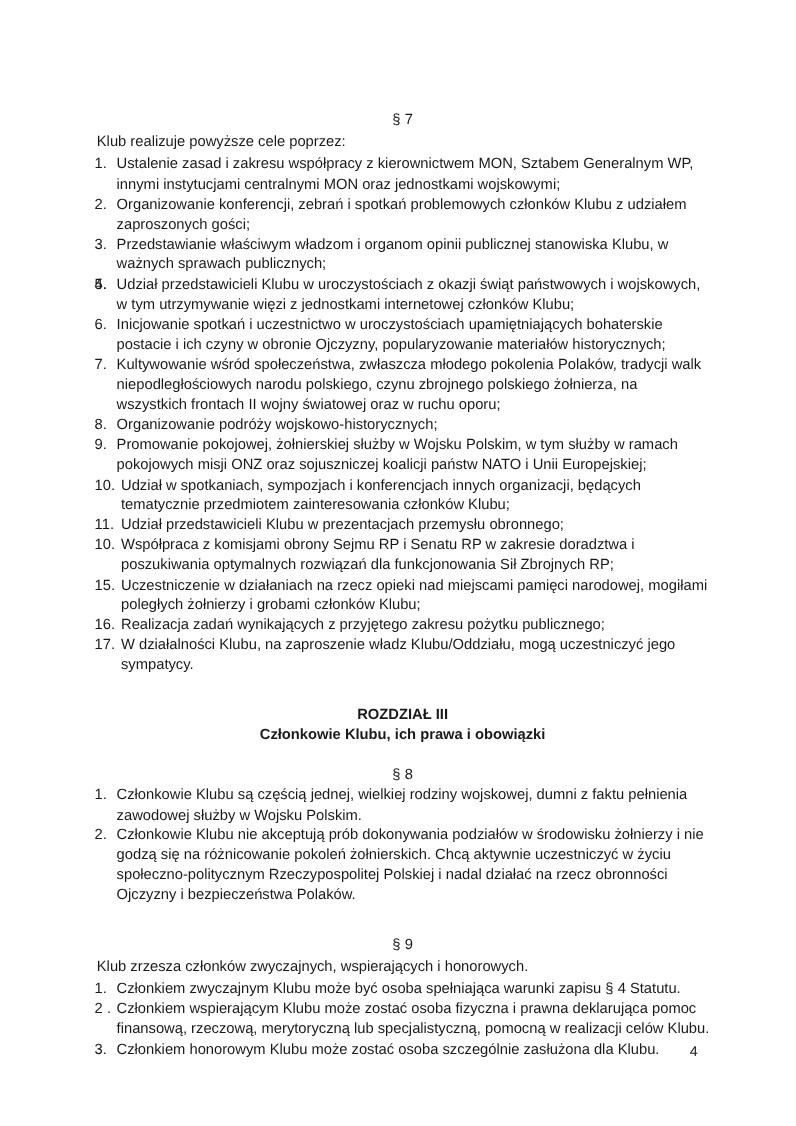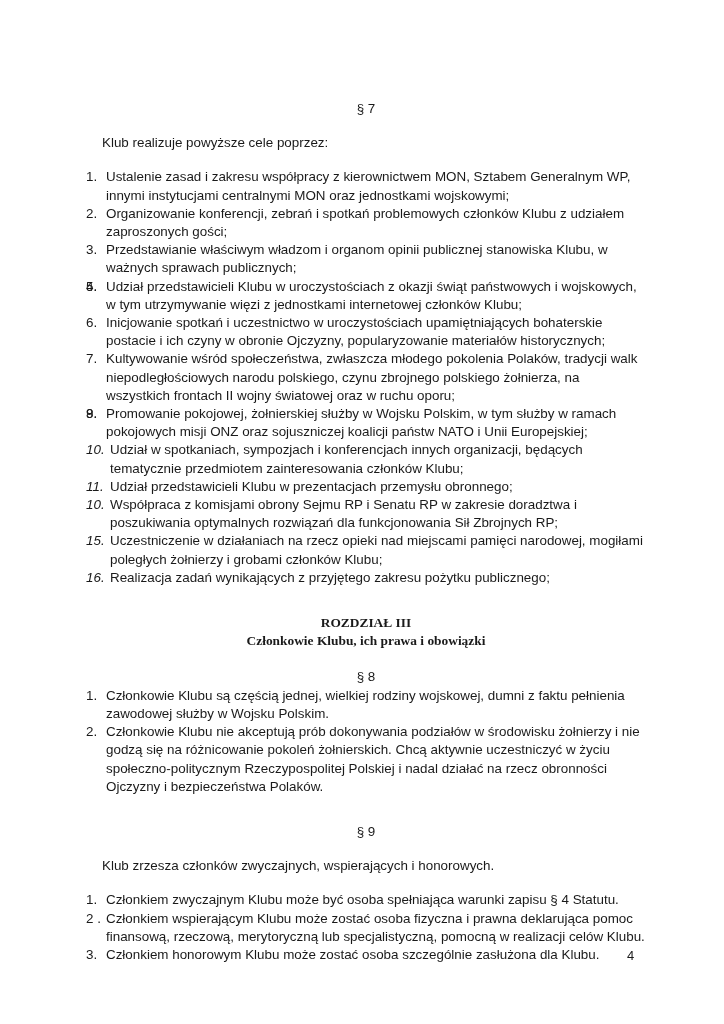--- a/index.html
+++ b/index.html
@@ -1,54 +1,55 @@
 <!DOCTYPE html>
 <html><head>
 <meta charset="utf-8">
 <style>
   html, body { margin: 0; padding: 0; background: #ffffff; }
   body { width: 724px; height: 1024px; position: relative; overflow: hidden;
          font-family: "Liberation Sans", sans-serif; color: #1a1a1a; }
   .page { position: absolute; left: 86px; top: 100px; width: 560px;
           font-size: 13.4px; line-height: 18.2px; }
   .center { text-align: center; }
-  .intro { margin: 16px; }
+  .intro { margin: 2px; }
   ol { list-style: none; margin: 0; padding: 0; }
   .item { position: relative; padding-left: 20px; }
   .item .num { position: absolute; left: 0; top: 0; }
-  .item.two .num { left: 0; font-style: italic; }
+  .item.two .num { left: 0; }
   .item.two { padding-left: 24px; }
   .gap { height: 18px; }
   .gap-s { height: 9px; }
-  .chapter { font-weight: bold; text-align: center; font-family: Liberation Serif, serif; }
+  .chapter { font-weight: bold; text-align: center; }
   .pageno { position: absolute; left: 627px; top: 948px; font-size: 13px; }
 </style>
 </head>
 <body>
 
 <div class="page">
 
   <section>
     <div class="center">§ 7</div>
     <p class="intro">Klub realizuje powyższe cele poprzez:</p>
     <ol>
       <li class="item"><span class="num">1.</span><span>Ustalenie zasad i zakresu współpracy z kierownictwem MON, Sztabem Generalnym WP, innymi instytucjami centralnymi MON oraz jednostkami wojskowymi;</span></li>
       <li class="item"><span class="num">2.</span><span>Organizowanie konferencji, zebrań i spotkań problemowych członków Klubu z udziałem zaproszonych gości;</span></li>
       <li class="item"><span class="num">3.</span><span>Przedstawianie właściwym władzom i organom opinii publicznej stanowiska Klubu, w ważnych  sprawach publicznych;</span></li>
       <li class="item"><span class="num">4.</span></li>
       <li class="item"><span class="num">5.</span><span>Udział przedstawicieli Klubu w uroczystościach z okazji świąt państwowych i wojskowych, w tym utrzymywanie więzi z jednostkami internetowej członków Klubu;</span></li>
       <li class="item"><span class="num">6.</span><span>Inicjowanie spotkań i uczestnictwo w uroczystościach upamiętniających bohaterskie postacie i ich  czyny w obronie Ojczyzny, popularyzowanie materiałów historycznych;</span></li>
       <li class="item"><span class="num">7.</span><span>Kultywowanie wśród społeczeństwa, zwłaszcza młodego pokolenia Polaków, tradycji walk niepodległościowych narodu polskiego, czynu zbrojnego polskiego żołnierza, na wszystkich frontach II wojny światowej oraz w ruchu oporu;</span></li>
-      <li class="item"><span class="num">8.</span></li>
+      <li class="item"><span class="num">8.</span><span>Organizowanie podróży wojskowo-historycznych;</span></li>
       <li class="item"><span class="num">9.</span><span>Promowanie pokojowej, żołnierskiej służby w Wojsku Polskim, w tym służby w ramach pokojowych misji ONZ oraz sojuszniczej koalicji państw NATO i Unii Europejskiej;</span></li>
       <li class="item two"><span class="num">10.</span><span>Udział w spotkaniach, sympozjach i konferencjach innych organizacji, będących tematycznie przedmiotem zainteresowania członków Klubu;</span></li>
       <li class="item two"><span class="num">11.</span><span>Udział przedstawicieli Klubu w prezentacjach przemysłu obronnego;</span></li>
       <li class="item two"><span class="num">10.</span><span>Współpraca z komisjami obrony Sejmu RP i Senatu RP w zakresie doradztwa i poszukiwania optymalnych rozwiązań dla funkcjonowania Sił Zbrojnych RP;</span></li>
       <li class="item two"><span class="num">15.</span><span>Uczestniczenie w działaniach na rzecz opieki nad miejscami pamięci narodowej, mogiłami poległych żołnierzy i grobami członków Klubu;</span></li>
       <li class="item two"><span class="num">16.</span><span>Realizacja zadań wynikających z przyjętego zakresu pożytku publicznego;</span></li>
+      <li class="item two"><span class="num">17.</span><span>W działalności Klubu, na zaproszenie władz Klubu/Oddziału, mogą uczestniczyć jego sympatycy.</span></li>
     </ol>
   </section>
 
   <div class="gap"></div>
   <div class="gap-s"></div>
 
   <section>
     <div class="chapter">ROZDZIAŁ III</div>
     <div class="chapter">Członkowie Klubu, ich prawa i obowiązki</div>
   </section>

